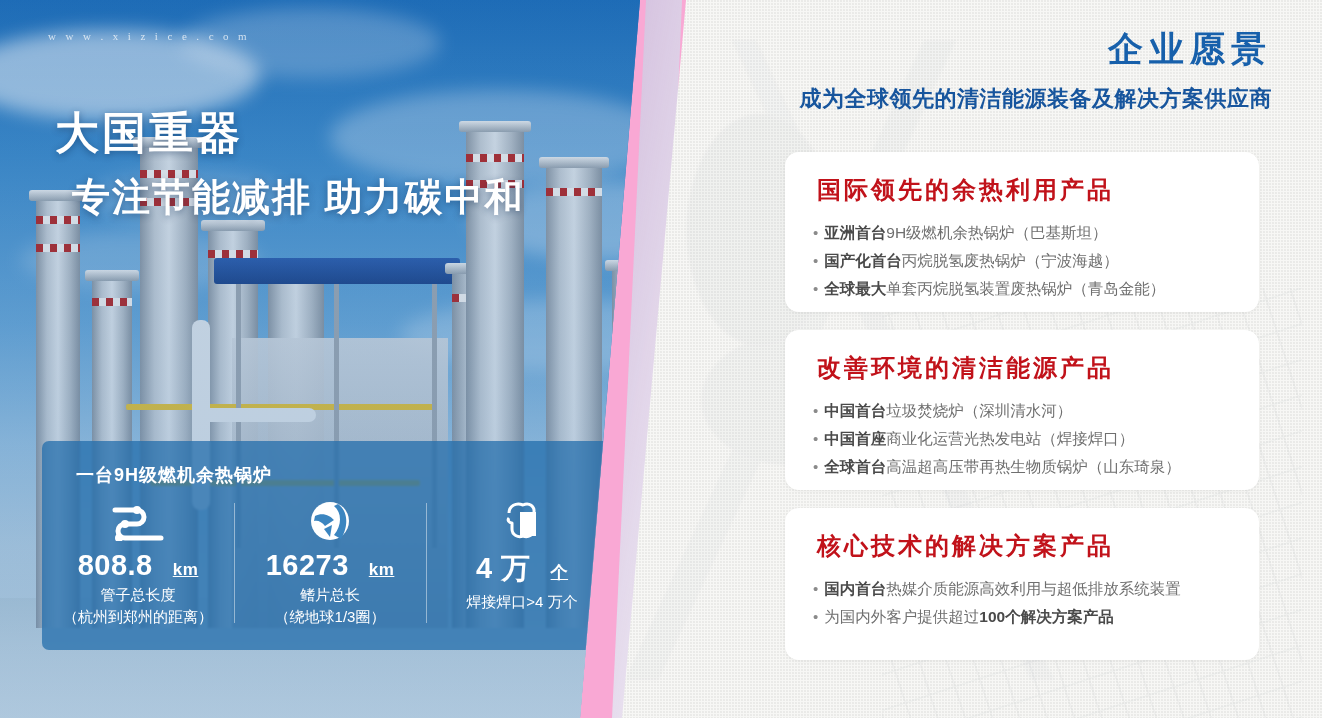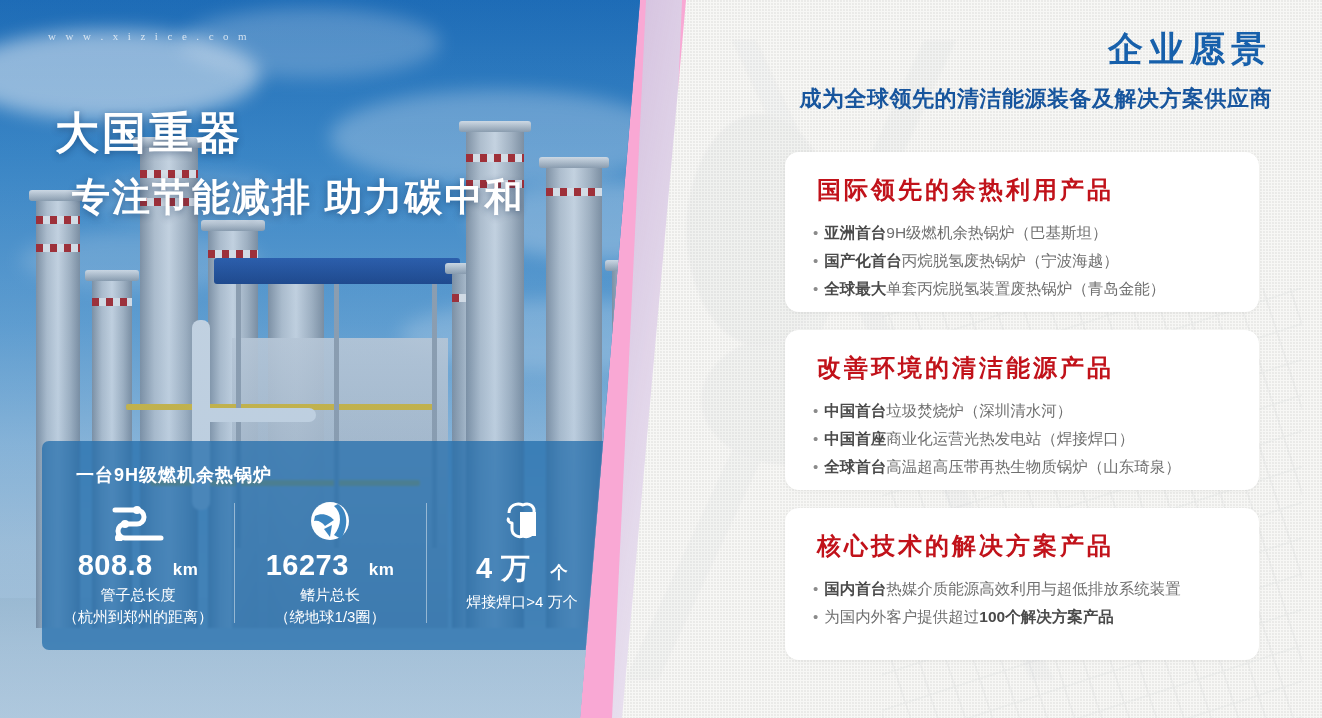--- a/index.html
+++ b/index.html
@@ -73,21 +73,21 @@
     font-size:18px; font-weight:bold; letter-spacing:1px;
   }
   .stat-row{ position:absolute; left:0; top:58px; width:100%; height:150px; display:flex; }
   .stat{ flex:1; position:relative; display:flex; flex-direction:column; align-items:center; }
   .stat + .stat::before{
     content:""; position:absolute; left:0; top:4px; width:1px; height:120px;
     background:rgba(255,255,255,.45);
   }
   .stat-icon{ height:44px; display:flex; align-items:center; justify-content:center; }
   .stat-value{ margin-top:6px; color:#fff; font-weight:bold; font-size:29px; letter-spacing:.5px; white-space:nowrap;}
-  .stat-value .u{ font-size:17px; font-weight:bold; margin-left:20px; }
+  .stat-value .u{ font-size:17px; font-weight:bold; margin-left:20px;text-decoration:underline; }
   .stat-l1{ margin-top:4px; color:#fff; font-size:15px; }
   .stat-l2{ margin-top:3px; color:#fff; font-size:15px; }
 
   
   .right{
     position:absolute; right:0; top:0; width:722px; height:718px;
     background:#f7f7f5;
     clip-path: polygon(86px 0, 722px 0, 722px 718px, 22px 718px);
   }
   .right-tex{

